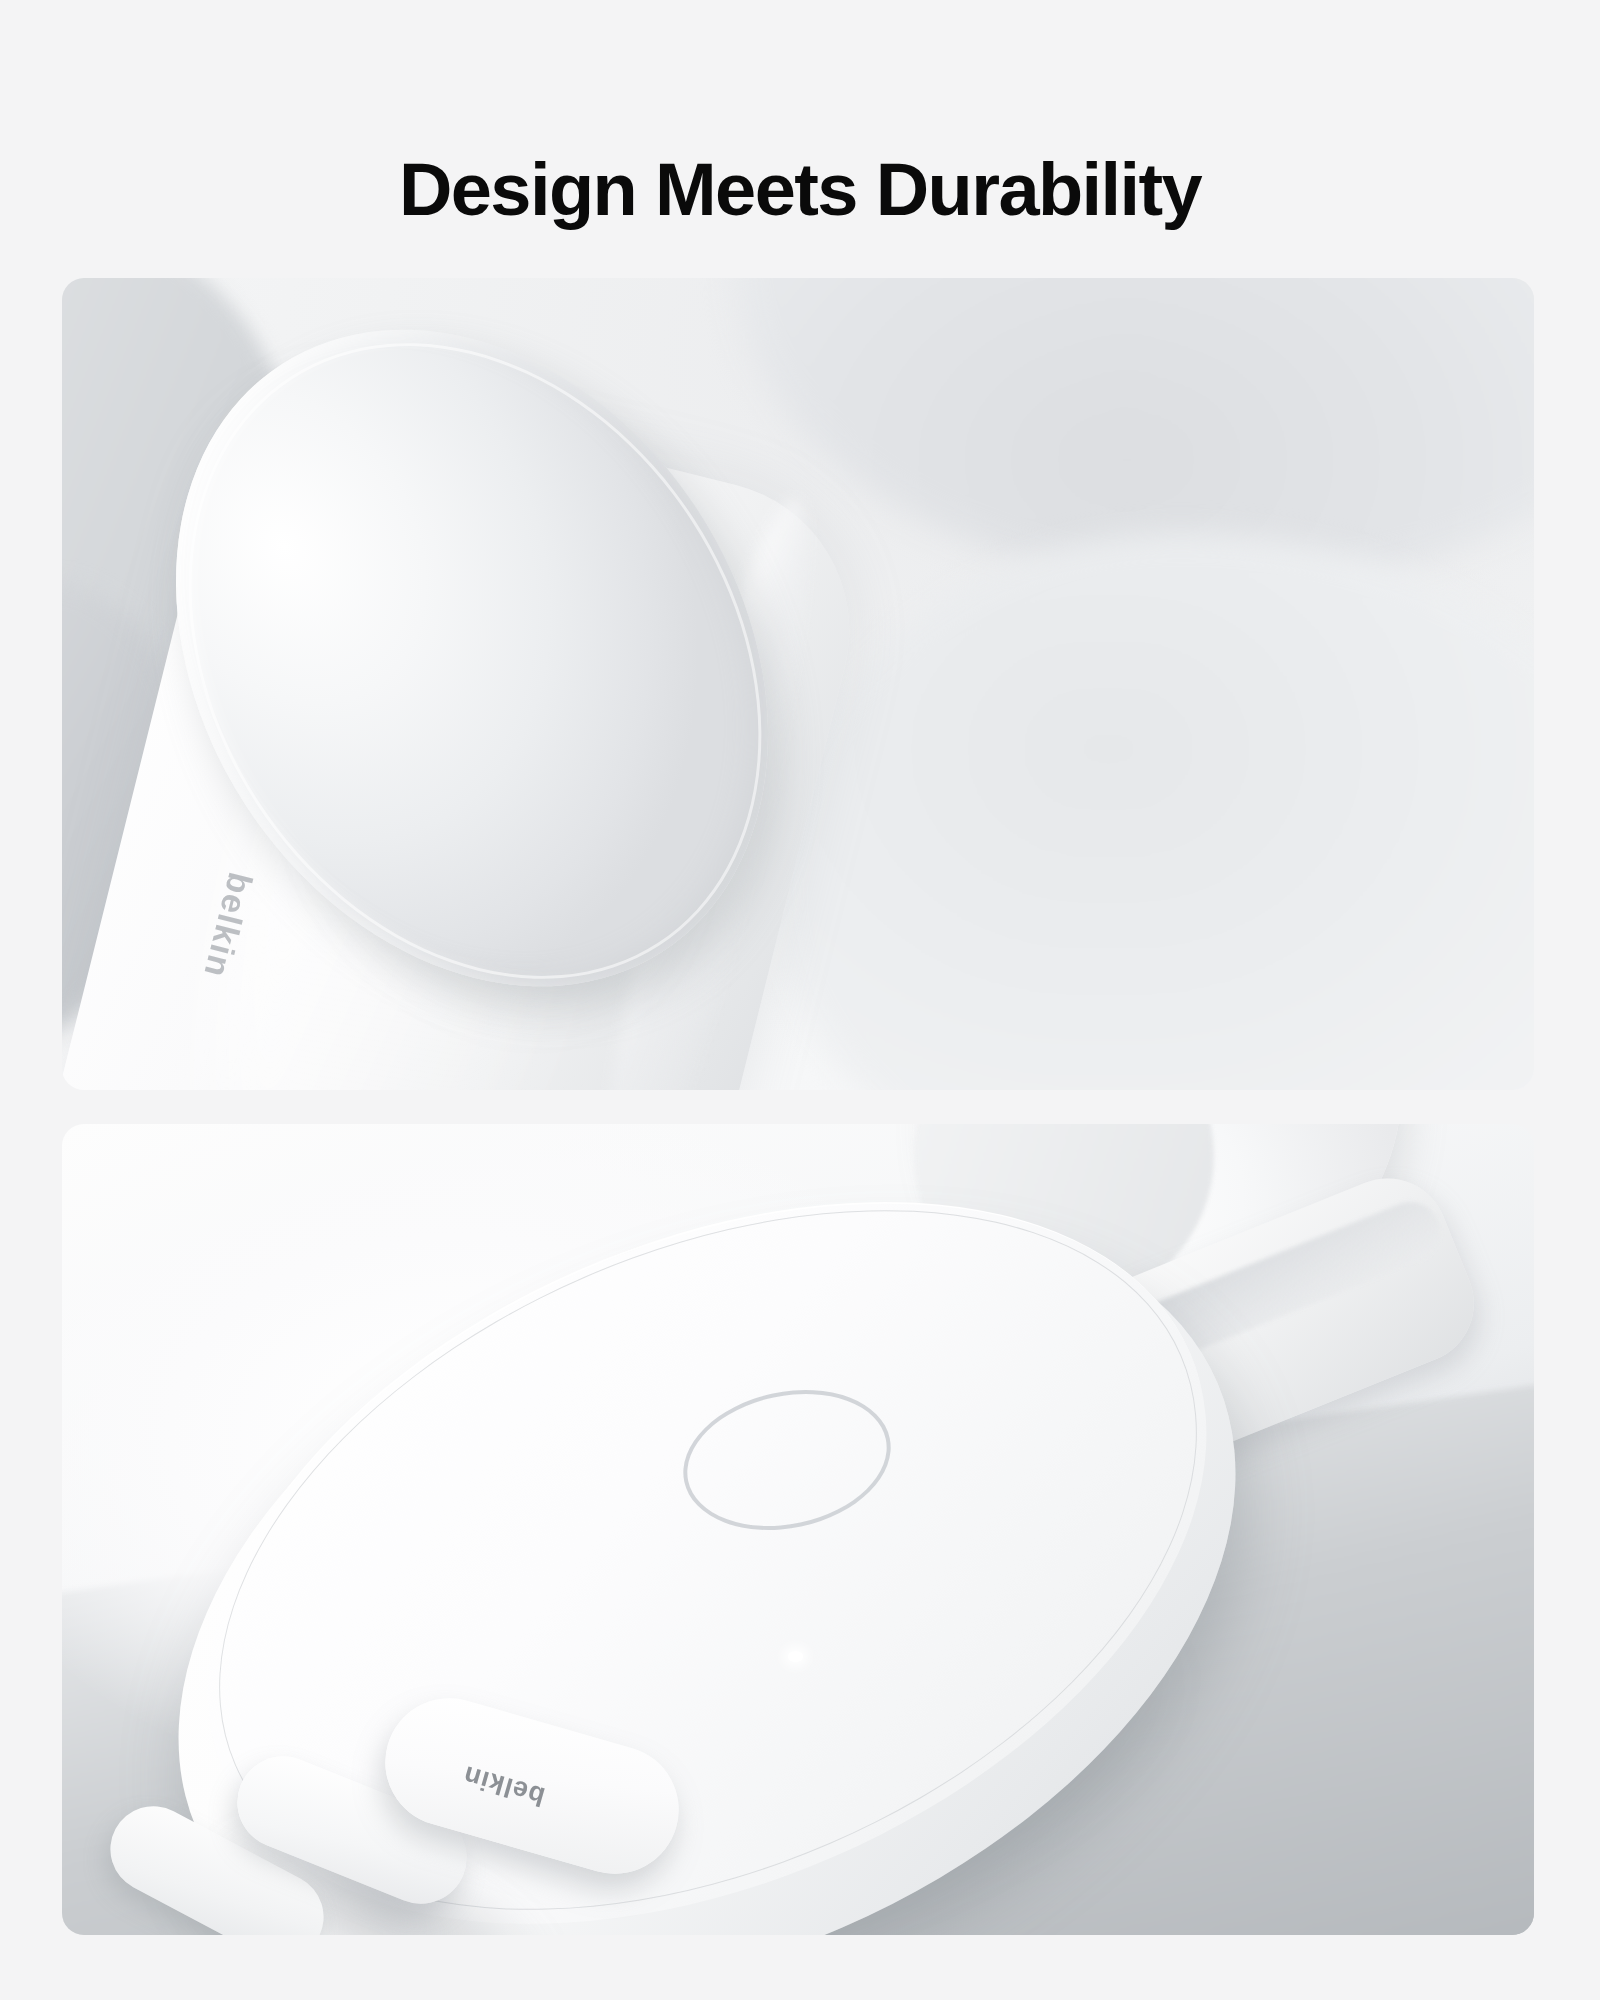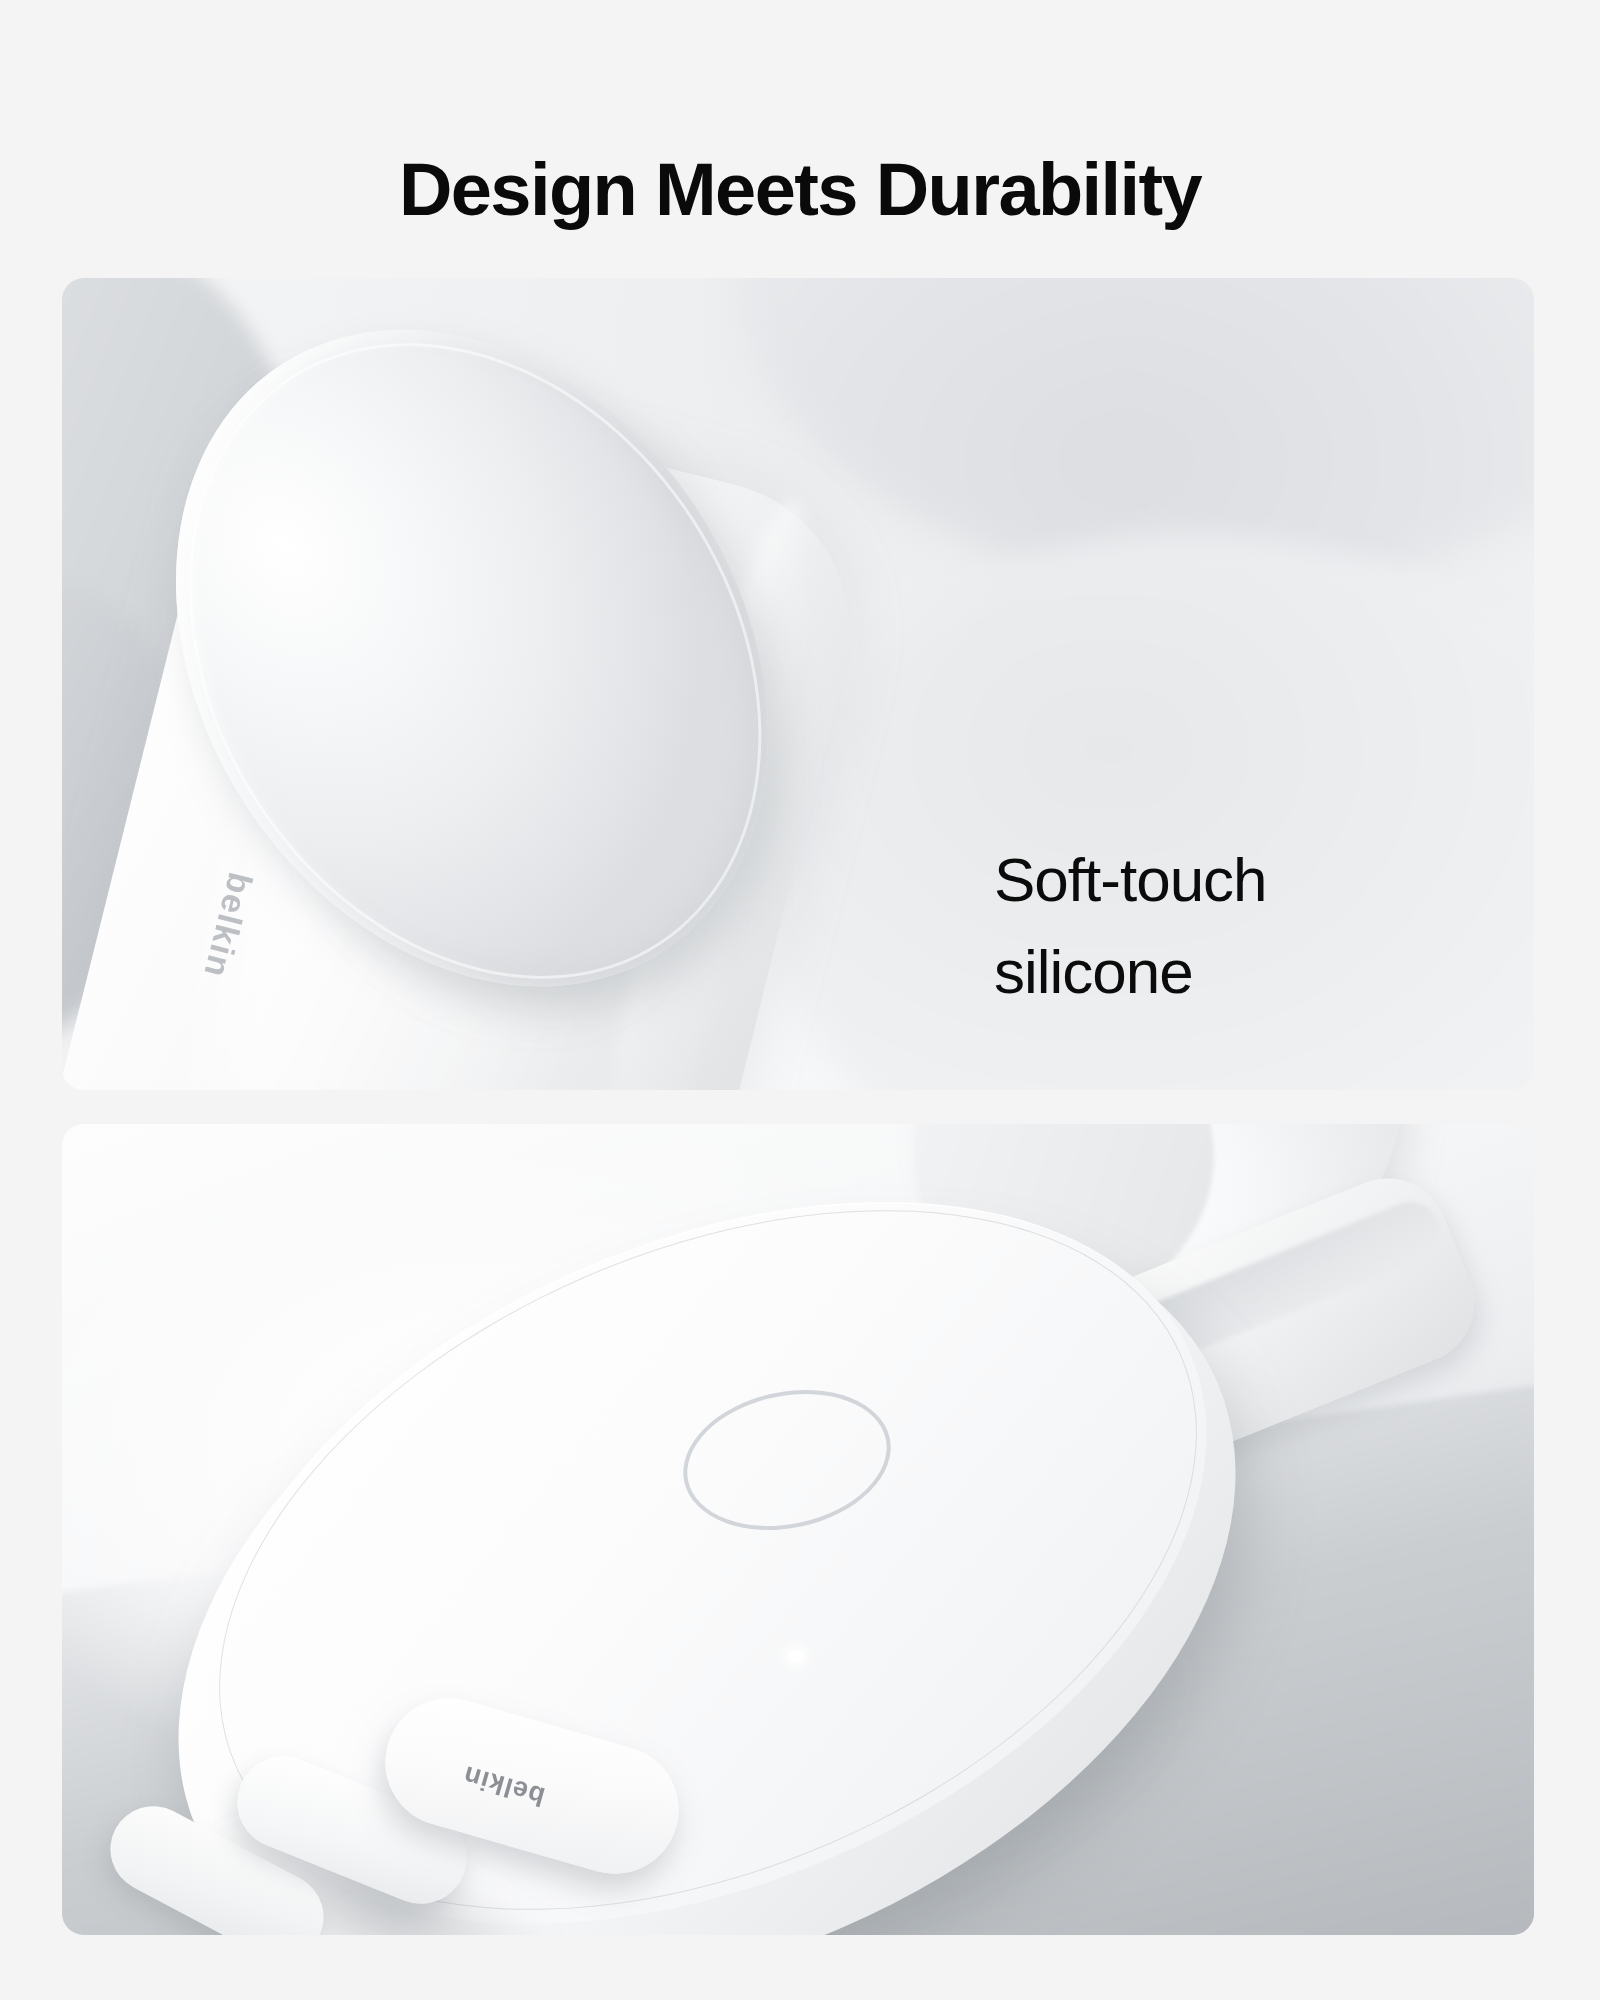--- a/index.html
+++ b/index.html
@@ -421,22 +421,20 @@
       <div class="t-left-lobe2"></div>
       <div class="t-body"></div>
       <div class="t-body-sheen"></div>
       <div class="t-body-edge"></div>
       <div class="t-puck-shadow"></div>
       <div class="t-puck"></div>
       <div class="t-puck-rim"></div>
       <div class="t-wordmark">belkin</div>
     </div>
 
-    <div class="card-copy" id="copy-top">Soft-touch
-silicone</div>
   </section>
 
   <section class="card" id="card-bottom">
 
     <div class="art">
       <div class="bg-desk"></div>
       <div class="bg-glow"></div>
 
       <div class="b-head"></div>
       <div class="b-head-edge"></div>

